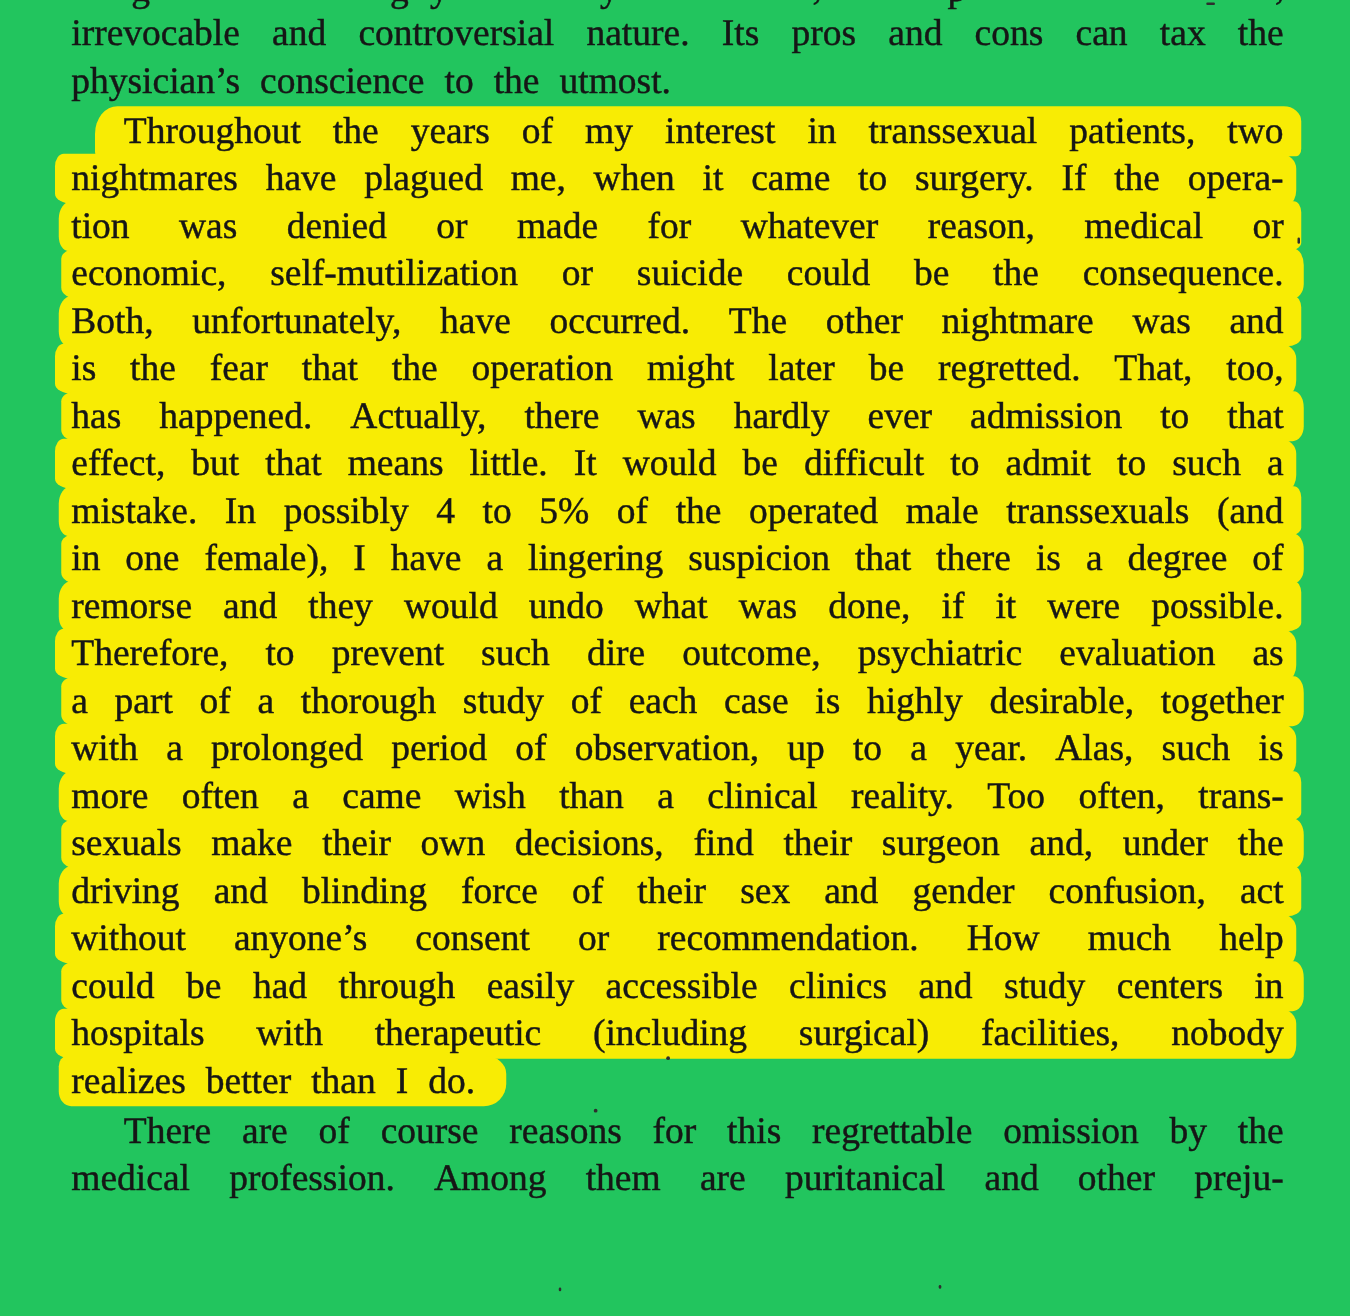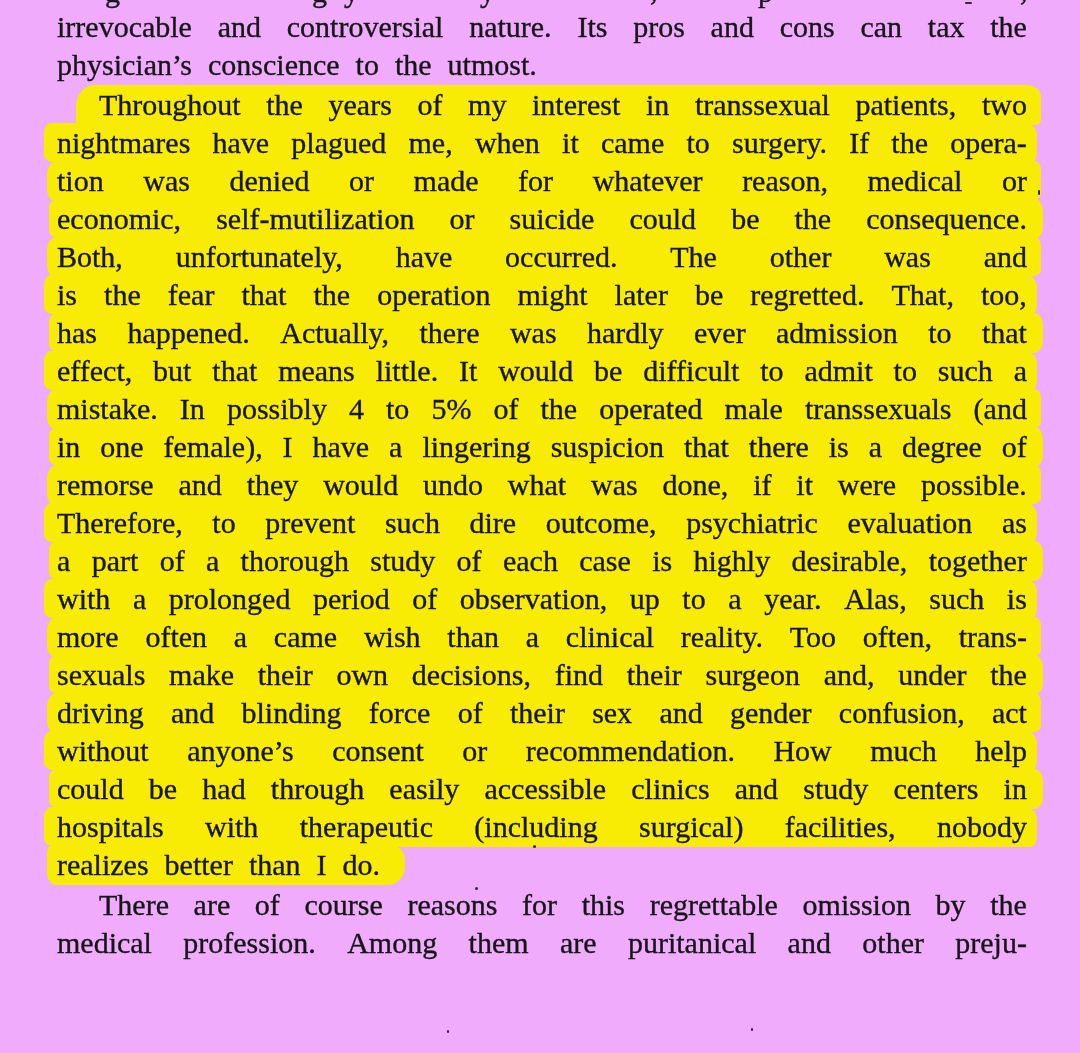--- a/index.html
+++ b/index.html
@@ -62,21 +62,21 @@
     border-radius:6px 16px 18px 10px / 8px 14px 18px 12px;
   }
   .speck{
     position:absolute;
     background:#2e2e2e;border-radius:50%;
   }
 </style>
 </head>
 <body>
 
-<div class="page" style="background: #f0abfc; color: rgb(22, 22, 22); --hl: #f8ec04;">
+<div class="page" style="background: #22c55e; color: rgb(22, 22, 22); --hl: #f8ec04;">
   <div class="top-clip">
       <span class="frag" style="left: 105px; top: -23px;">g</span>
       <span class="frag" style="left: 312px; top: -23px;">g</span>
       <span class="frag" style="left: 344px; top: -23px;">y</span>
       <span class="frag" style="left: 480px; top: -23px;">y</span>
       <span class="frag" style="left: 650px; top: -25px;">,</span>
       <span class="frag" style="left: 758px; top: -23px;">p</span>
       <span class="frag" style="left: 1020px; top: -25px;">,</span>
     </div>
   <div class="textblock">
@@ -148,20 +148,21 @@
         <span>the</span>
         <span>consequence.</span>
       </div>
       <div class="line j hl">
         <span>Both,</span>
         <span>unfortunately,</span>
         <span>have</span>
         <span>occurred.</span>
         <span>The</span>
         <span>other</span>
+        <span>nightmare</span>
         <span>was</span>
         <span>and</span>
       </div>
       <div class="line j hl">
         <span>is</span>
         <span>the</span>
         <span>fear</span>
         <span>that</span>
         <span>the</span>
         <span>operation</span>

